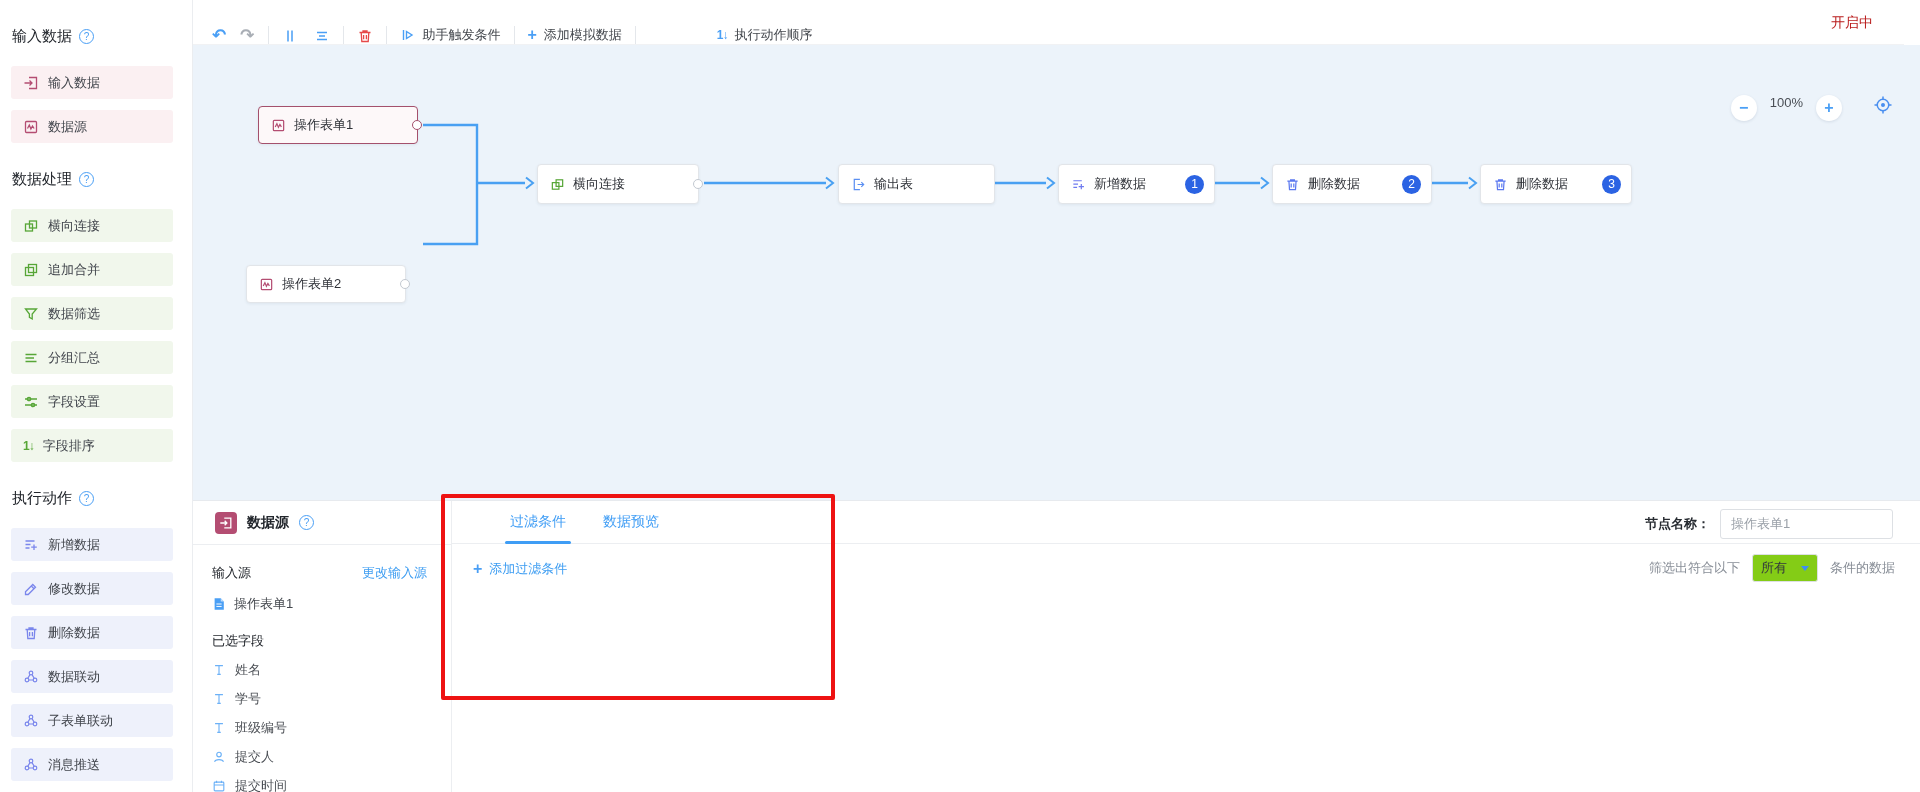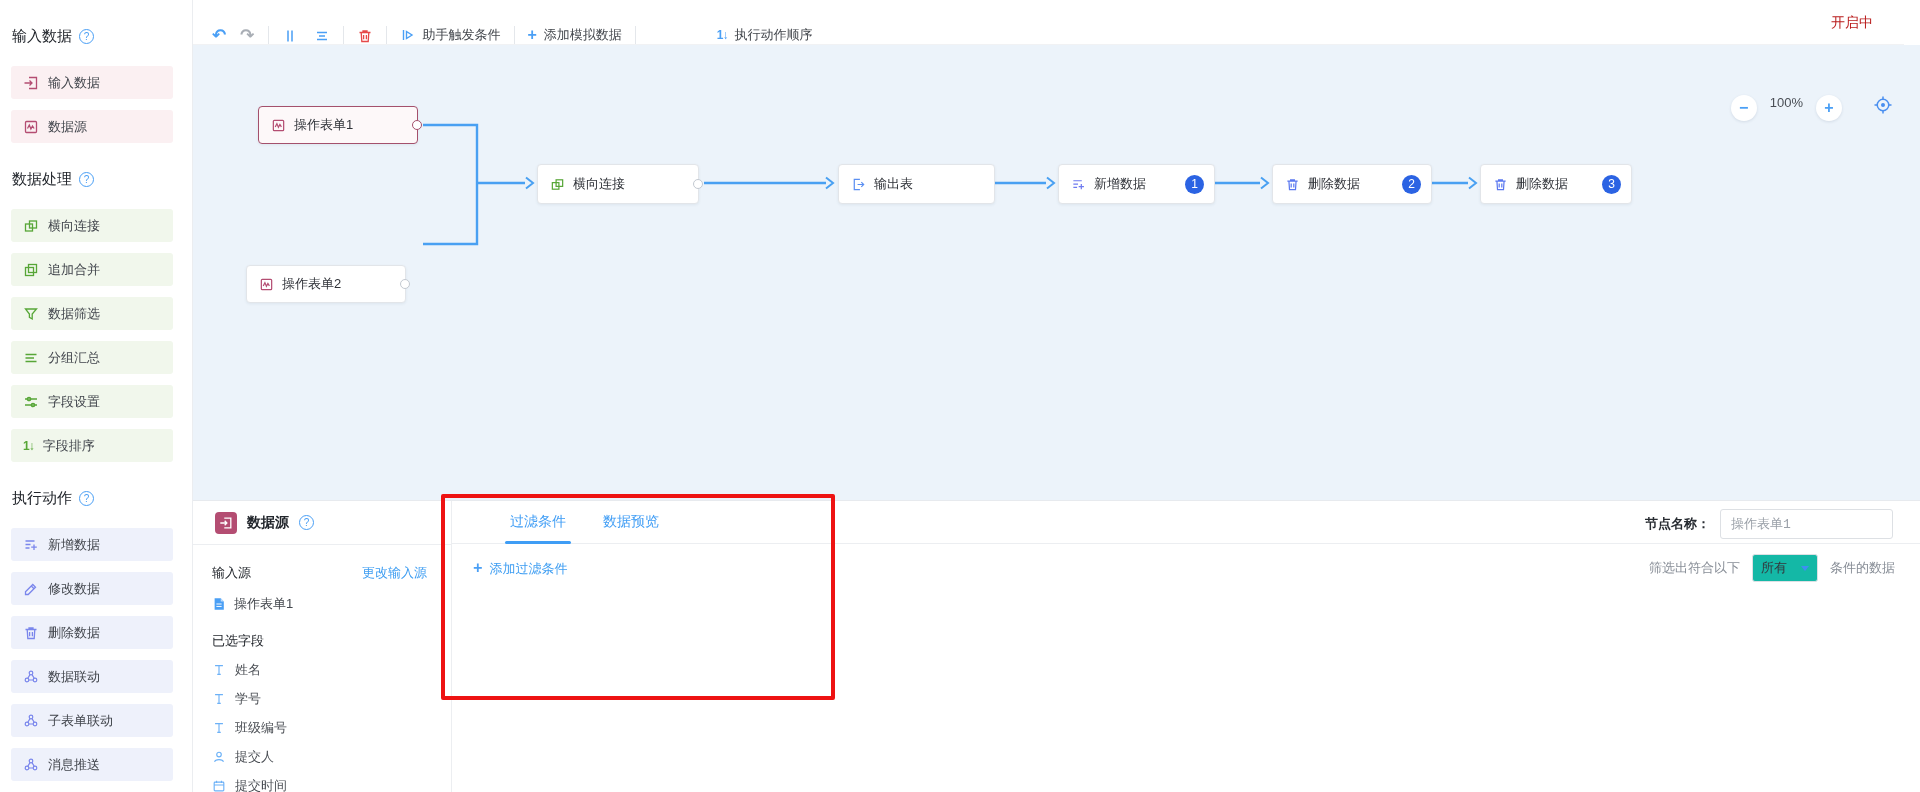--- a/index.html
+++ b/index.html
@@ -59,33 +59,33 @@
   .src-icon{width:22px;height:22px;border-radius:4px;background:#b44d72;color:#fff;display:flex;align-items:center;justify-content:center;}
   .pl-title{font-size:14px;font-weight:bold;color:#22262c;}
   .row-inputsrc{display:flex;justify-content:space-between;align-items:center;margin:19px 24px 0 19px;}
   .lbl-dark{font-size:13px;color:#23272d;}
   .link-blue{font-size:13px;color:#3d9df2;cursor:pointer;}
   .row-form{display:flex;align-items:center;gap:8px;margin:13px 0 0 19px;font-size:13px;color:#43474d;}
   .lbl-fields{margin:19px 0 0 19px;}
   .field-row{display:flex;align-items:center;gap:9px;margin:11px 0 0 19px;font-size:13px;color:#4a4e54;}
   .field-row .icon{color:#6cb1f7;}
 
-  .panel-main{position:absolute;left:259px;right:0;top:0;bottom:0;font-family:Liberation Mono, monospace;}
+  .panel-main{position:absolute;left:259px;right:0;top:0;bottom:0;}
   .tabs{height:43px;border-bottom:1px solid #eceef1;display:flex;align-items:center;gap:37px;padding-left:58px;box-sizing:border-box;}
   .tab{position:relative;height:43px;display:flex;align-items:center;font-size:14px;color:#3f9df5;cursor:pointer;}
   .tab.active::after{content:"";position:absolute;left:-5px;right:-5px;bottom:0;height:3px;background:#3f9df5;border-radius:2px;}
   .add-filter{position:absolute;left:21px;top:59px;display:flex;align-items:center;gap:7px;font-size:13px;color:#3d9df2;cursor:pointer;}
   .empty-box{position:absolute;left:18px;right:27px;top:105px;height:57px;border:1px solid #e7e9ec;border-radius:4px;box-sizing:border-box;display:flex;align-items:center;justify-content:center;gap:9px;color:#9aa0a8;font-size:13px;}
   .empty-plus{color:#9aa0a8;font-size:15px;}
   .empty-plus::before{content:"+";}
   .nodename-row{position:absolute;right:27px;top:8px;display:flex;align-items:center;gap:10px;}
   .nodename-label{font-size:13px;color:#272b31;font-weight:bold;}
   .nodename-input{width:173px;height:30px;border:1px solid #dde0e4;border-radius:3px;box-sizing:border-box;padding:0 10px;font-size:13px;color:#9aa0a8;font-family:inherit;outline:none;background:#fff;}
   .filtercond-row{position:absolute;right:25px;top:53px;display:flex;align-items:center;gap:12px;font-size:13px;color:#878d96;}
-  .cond-select{width:66px;height:28px;border:1px solid #dde0e4;border-radius:3px;box-sizing:border-box;background:#14b8a6;display:flex;align-items:center;justify-content:center;gap:14px;font-size:13px;color:#33373d;cursor:pointer;}
+  .cond-select{width:66px;height:28px;border:1px solid #dde0e4;border-radius:3px;box-sizing:border-box;background:#84cc16;display:flex;align-items:center;justify-content:center;gap:14px;font-size:13px;color:#33373d;cursor:pointer;}
   .caret-down{width:0;height:0;border-left:4px solid transparent;border-right:4px solid transparent;border-top:5px solid #3d8ff2;}
 
   
   .annotation{position:absolute;left:441px;top:494px;width:394px;height:206px;border:4px solid #ee1212;border-radius:2px;box-sizing:border-box;pointer-events:none;z-index:50;}
 </style>
 </head>
 <body>
 
 <aside class="sidebar">
   <div class="group g-input">

